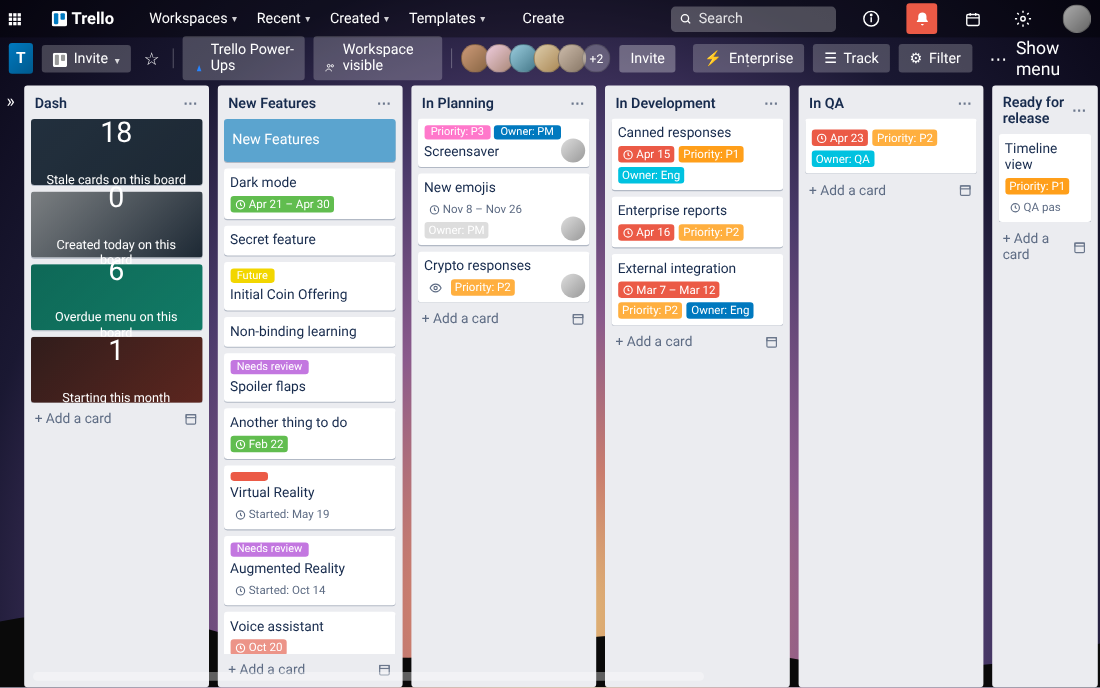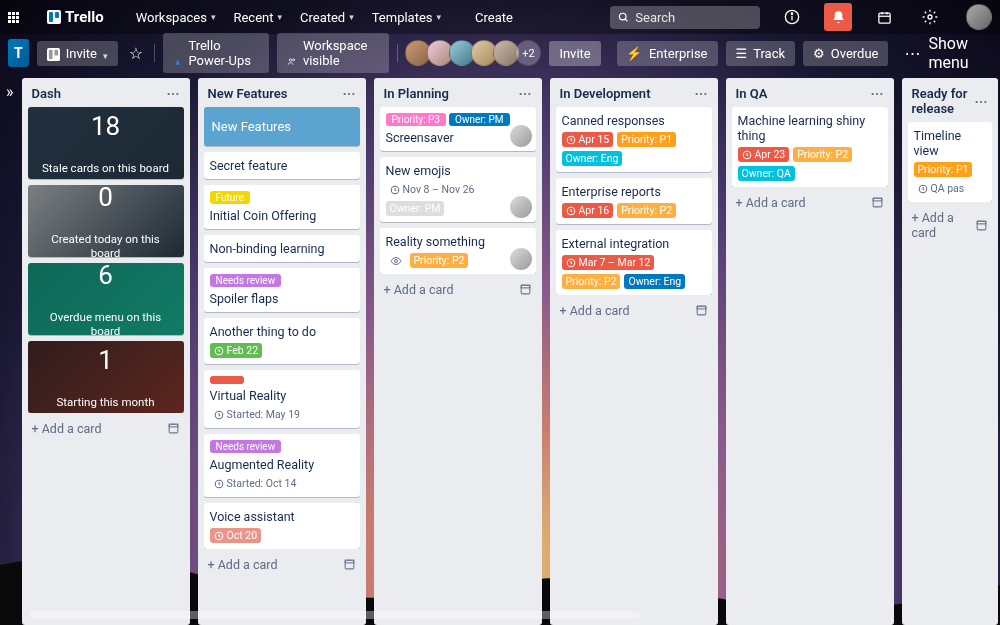--- a/index.html
+++ b/index.html
@@ -27,21 +27,21 @@
 .avatar{width:26px;height:26px;border-radius:50%;border:1px solid rgba(0,0,0,.2);margin-left:-4px;background:linear-gradient(135deg,#c97,#864);display:flex;align-items:center;justify-content:center;font-size:10px;color:#fff}
 .avatar:first-child{margin-left:0}
 .plus-avatar{background:rgba(255,255,255,.25);font-size:11px}
 .board-content{display:flex;padding:6px 6px 0 6px;gap:8px;height:calc(100% - 72px);overflow-x:auto;position:relative;z-index:2}
 .sidebar-collapse{width:16px;display:flex;justify-content:center;padding-top:4px;color:#fff;cursor:pointer}
 .list{background:#ebecf0;border-radius:3px;width:168px;flex-shrink:0;padding:6px;display:flex;flex-direction:column;max-height:100%}
 .list.clipped{width:96px;overflow:hidden}
 .list-header{display:flex;align-items:center;justify-content:space-between;padding:2px 4px 6px;font-size:13px;font-weight:600;color:#172b4d}
 .list-cards{display:flex;flex-direction:column;gap:6px;overflow-y:auto}
 .card{background:#fff;border-radius:3px;padding:6px;box-shadow:0 1px 0 rgba(9,30,66,.25);font-size:12.5px;color:#172b4d;cursor:pointer;position:relative}
-.card.cover{color:#fff;height:72px;display:flex;flex-direction:column;justify-content:center;padding:6px 10px;background-size:cover;background-position:center}
+.card.cover{color:#fff;height:60px;display:flex;flex-direction:column;justify-content:center;padding:6px 10px;background-size:cover;background-position:center}
 .card.cover .big{font-size:26px;font-weight:400;text-align:center}
 .card.cover .small{font-size:11.5px;text-align:center;margin-top:20px}
 .card.blue{background:#5ba4cf;color:#fff;padding:12px 8px;font-size:13px}
 .labels{display:flex;flex-wrap:wrap;gap:3px;margin-bottom:4px}
 .label{font-size:10px;padding:1px 6px;border-radius:3px;color:#fff;white-space:nowrap}
 .badges{display:flex;flex-wrap:wrap;gap:4px;margin-top:4px;align-items:center;font-size:10.5px;color:#5e6c84}
 .badge{display:flex;align-items:center;gap:3px;padding:1px 4px;border-radius:3px}
 .badge.due{color:#fff}
 .card-avatar{width:22px;height:22px;border-radius:50%;background:linear-gradient(135deg,#ddd,#999);position:absolute;right:4px;bottom:4px}
 .add-card{display:flex;align-items:center;justify-content:space-between;padding:6px 4px 2px;font-size:12.5px;color:#5e6c84;cursor:pointer;margin-top:2px}
@@ -182,21 +182,21 @@
   <div class="board-pill">
       <span>⚡</span>
       <span>Enterprise</span>
     </div>
   <div class="board-pill">
       <span>☰</span>
       <span>Track</span>
     </div>
   <div class="board-pill">
       <span>⚙</span>
-      <span>Overdue</span>
+      <span>Filter</span>
     </div>
   <div class="menu-item">
       <span>⋯</span>
       <span style="margin-left:4px">Show menu</span>
     </div>
 </div>
 
 <div class="board-content">
   <div class="sidebar-collapse">»</div>
   <div id="lists-container" style="display:flex;gap:8px">
@@ -234,20 +234,29 @@
         </div>
       </div>
       <div class="list">
         <div class="list-header">
           <span>New Features</span>
           <span style="color:#6b778c">⋯</span>
         </div>
         <div class="list-cards">
           <div class="card blue">New Features</div>
           <div class="card">
+            <div>Dark mode</div>
+            <div class="badges">
+              <span class="badge due" style="background:#61bd4f"><svg width="10" height="10" viewBox="0 0 24 24" fill="none" stroke="currentColor" stroke-width="2.5">
+                  <circle cx="12" cy="12" r="9"></circle>
+                  <path d="M12 7v5l3 2"></path>
+                </svg>Apr 21 – Apr 30</span>
+            </div>
+          </div>
+          <div class="card">
             <div>Secret feature</div>
           </div>
           <div class="card">
             <div class="labels">
               <span class="label" style="background:#f2d600;">Future</span>
             </div>
             <div>Initial Coin Offering</div>
           </div>
           <div class="card">
             <div>Non-binding learning</div>
@@ -330,21 +339,21 @@
             <div class="badges">
               <span class="badge"><svg width="10" height="10" viewBox="0 0 24 24" fill="none" stroke="currentColor" stroke-width="2.5">
                   <circle cx="12" cy="12" r="9"></circle>
                   <path d="M12 7v5l3 2"></path>
                 </svg>Nov 8 – Nov 26</span>
               <span class="badge" style="background:#ddd;color:#fff">Owner: PM</span>
             </div>
             <div class="card-avatar"></div>
           </div>
           <div class="card">
-            <div>Reality something</div>
+            <div>Crypto responses</div>
             <div class="badges">
               <span class="badge">
                 <svg width="12" height="12" viewBox="0 0 24 24" fill="none" stroke="currentColor" stroke-width="2">
                   <path d="M2 12s3.5-7 10-7 10 7 10 7-3.5 7-10 7-10-7-10-7z"></path>
                   <circle cx="12" cy="12" r="3"></circle>
                 </svg>
               </span>
               <span class="badge" style="background:#ffaf3f;color:#fff">Priority: P2</span>
             </div>
             <div class="card-avatar"></div>
@@ -409,21 +418,20 @@
           </span>
         </div>
       </div>
       <div class="list">
         <div class="list-header">
           <span>In QA</span>
           <span style="color:#6b778c">⋯</span>
         </div>
         <div class="list-cards">
           <div class="card">
-            <div>Machine learning shiny thing</div>
             <div class="badges">
               <span class="badge due" style="background:#eb5a46"><svg width="10" height="10" viewBox="0 0 24 24" fill="none" stroke="currentColor" stroke-width="2.5">
                   <circle cx="12" cy="12" r="9"></circle>
                   <path d="M12 7v5l3 2"></path>
                 </svg>Apr 23</span>
               <span class="badge" style="background:#ffaf3f;color:#fff">Priority: P2</span>
               <span class="badge" style="background:#00c2e0;color:#fff">Owner: QA</span>
             </div>
           </div>
         </div>

